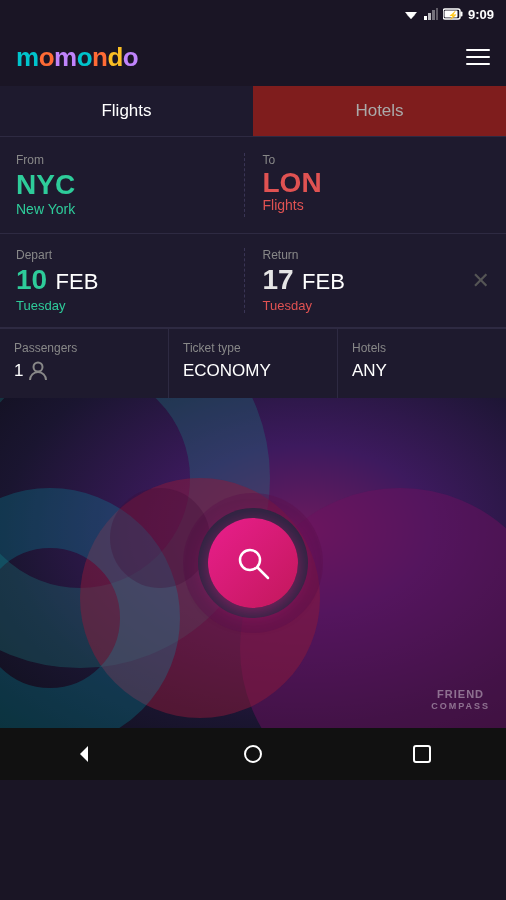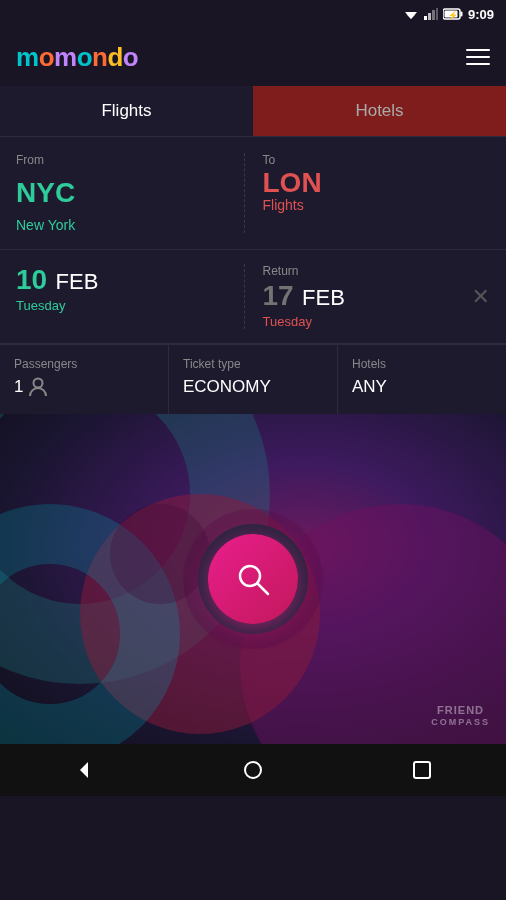--- a/index.html
+++ b/index.html
@@ -120,21 +120,21 @@
     
     .route-row {
       display: flex;
       width: 100%;
       padding: 16px 16px 16px 16px;
     }
     .route-col {
       flex: 1;
       display: flex;
       flex-direction: column;
-      gap: 10px;
+      gap: 2px;
     }
     .route-col-right {
       flex: 1;
       display: flex;
       flex-direction: column;
       gap: 0;
       padding-left: 18px;
     }
     .field-label {
       font-size: 12px;
@@ -297,21 +297,21 @@
       justify-content: center;
       cursor: pointer;
     }
 
     .date-number {
       font-size: 28px;
       font-weight: 700;
       color: #2ecc9a;
       display: inline;
     }
-    .date-number.red { color: #737373; }
+    .date-number.red { color: #e5e5e5; }
     .date-month-label {
       font-size: 22px;
       font-weight: 400;
       color: #fff;
       display: inline;
       margin-left: 4px;
     }
   </style>
 </head>
 <body>
@@ -380,20 +380,21 @@
       <span class="field-label">To</span>
       <span class="field-city-code red">LON</span>
       <span class="field-city-name red">Flights</span>
     </div>
   </div>
 
   <div class="divider-h"></div>
 
   <div class="dates-row">
     <div class="date-col">
+      <span class="field-label">Depart</span>
       <div>
         <span class="date-number">10</span>
         <span class="date-month-label">FEB</span>
       </div>
       <span class="date-weekday">Tuesday</span>
     </div>
     <div class="divider-v-dashed"></div>
     <div class="date-col-right">
       <span class="field-label">Return</span>
       <div>

